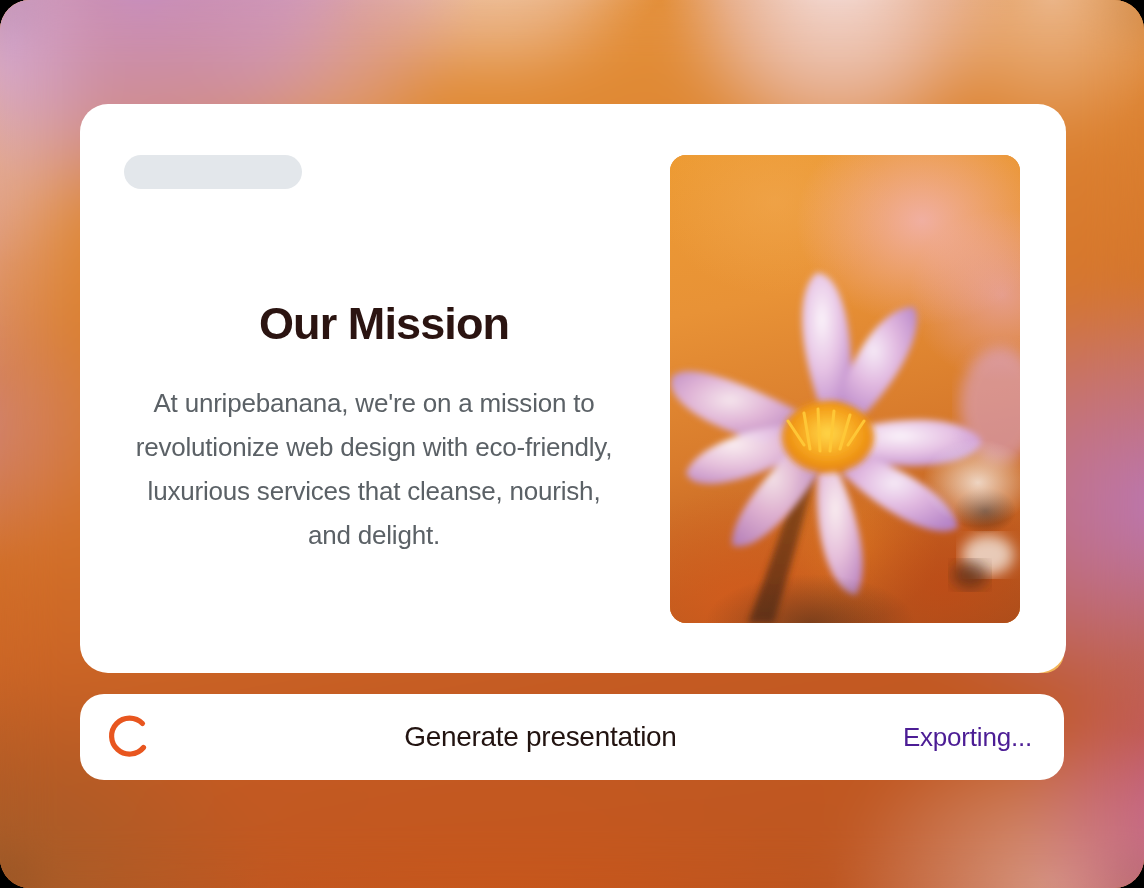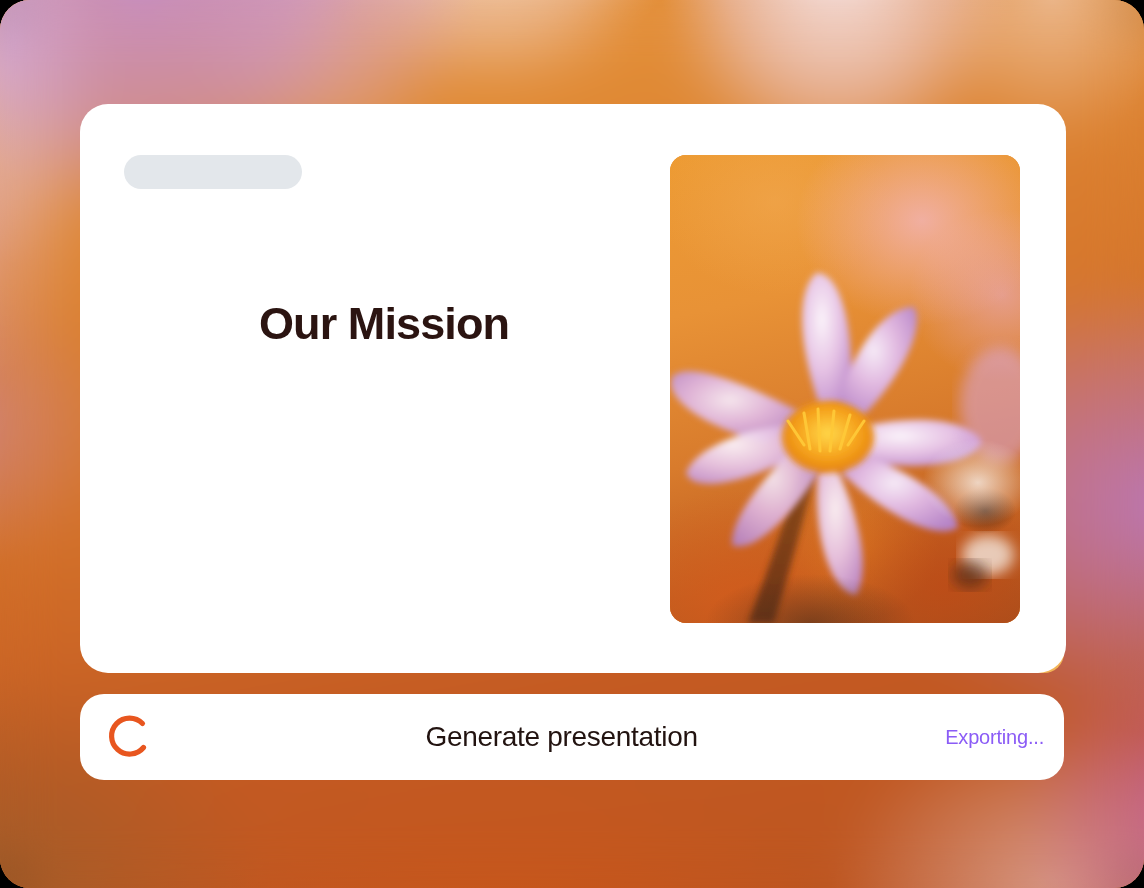--- a/index.html
+++ b/index.html
@@ -164,40 +164,40 @@
   
   #status-bar {
     position: absolute;
     left: 80px; top: 694px;
     width: 984px; height: 86px;
     background: #FFFFFF;
     border-radius: 24px;
     z-index: 4;
     display: flex;
     align-items: center;
-    padding: 0 20px 0 22px;
+    padding: 0 32px 0 22px;
   }
 
   #spinner-icon {
     width: 54px; height: 54px;
     flex: 0 0 auto;
     margin-right: 22px;
   }
   #spinner-icon svg { display: block; }
 
   #status-task-label {
     font-size: 28px;
     color: #221310;
     letter-spacing: -0.3px;
     flex: 1 1 auto;
   }
 
   #status-state-label {
-    font-size: 20px;
-    color: #8b5cf6;
+    font-size: 26px;
+    color: #4c1d95;
     letter-spacing: -0.2px;
     white-space: nowrap;
   }
 </style>
 </head>
 <body>
 
 <div id="app-frame">
 
   <div id="backdrop">
@@ -208,20 +208,21 @@
   </div>
 
   <div id="accent-block"></div>
 
   <div id="slide-card">
 
     <div id="skeleton-pill"></div>
 
     <div id="text-column">
       <h1 id="slide-heading">Our Mission</h1>
+      <p id="slide-body">At unripebanana, we're on a mission to revolutionize web design with eco-friendly, luxurious services that cleanse, nourish, and delight.</p>
     </div>
 
     <div id="slide-image">
       <div class="ph ph-bg"></div>
       <div class="ph-petals">
         <svg viewBox="0 0 350 468" preserveAspectRatio="none" aria-hidden="true">
           <defs>
             <radialGradient id="pg1" cx="45%" cy="40%" r="70%">
               <stop offset="0%" stop-color="#F6EAF6"></stop>
               <stop offset="45%" stop-color="#E0B7DF"></stop>

